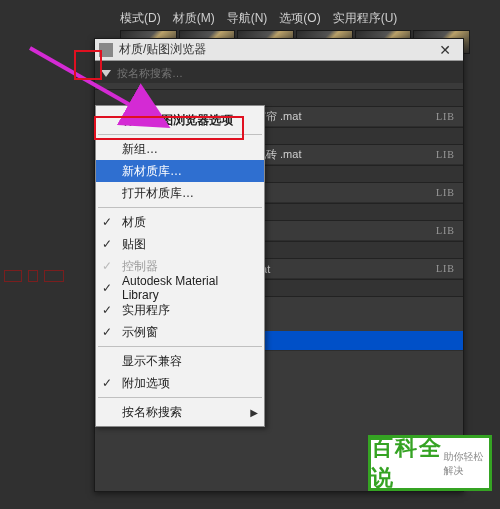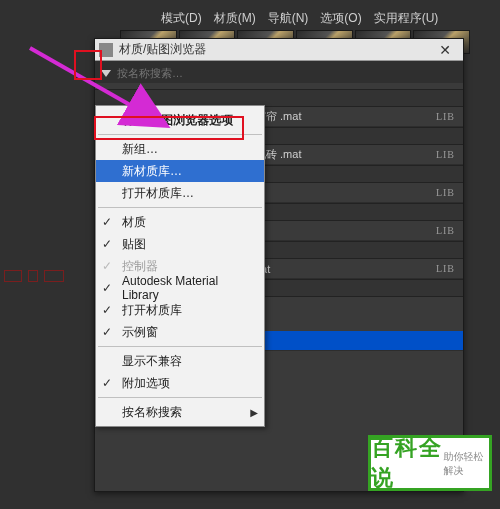--- a/index.html
+++ b/index.html
@@ -1,19 +1,19 @@
 <!DOCTYPE html>
 <html><head>
 <meta charset="utf-8">
 <style>
   * { box-sizing: border-box; margin: 0; padding: 0; font-family: "Microsoft YaHei", Arial, sans-serif; }
   body { width: 500px; height: 509px; background: #303030; overflow: hidden; position: relative; }
 
   
-  .menubar { position: absolute; left: 120px; top: 6px; height: 24px; display: flex; gap: 12px; align-items: center; color: #cfcfcf; font-size: 12px; margin-left: 41px; }
+  .menubar { position: absolute; left: 120px; top: 6px; height: 24px; display: flex; gap: 12px; align-items: center; color: #cfcfcf; font-size: 12px; }
   .menubar span { cursor: default; }
 
   
   .thumbstrip { position: absolute; left: 120px; top: 30px; width: 350px; height: 24px; display: flex; gap: 2px; }
   .thumb { flex: 1; background: linear-gradient(135deg,#2b2b2b 0%, #555 45%, #bca36a 55%, #2b2b2b 100%); border:1px solid #1a1a1a; }
 
   
   .browser { position: absolute; left: 94px; top: 38px; width: 370px; height: 454px; background: #ec4899; border: 1px solid #1a1a1a; box-shadow: 0 2px 6px rgba(0,0,0,.5); }
   .titlebar { height: 22px; background: #e6e6e6; display: flex; align-items: center; padding: 0 4px; border-bottom: 1px solid #999; }
   .titlebar .ticon { width: 14px; height: 14px; background:#888; margin-right:6px; }
@@ -138,21 +138,21 @@
       <div class="cm-item disabled">
         <span class="cm-check" style="color:#bbb;">✓</span>
         <span>控制器</span>
       </div>
       <div class="cm-item">
         <span class="cm-check">✓</span>
         <span>Autodesk Material Library</span>
       </div>
       <div class="cm-item">
         <span class="cm-check">✓</span>
-        <span>打开材质库</span>
+        <span>实用程序</span>
       </div>
       <div class="cm-item">
         <span class="cm-check">✓</span>
         <span>示例窗</span>
       </div>
       <div class="cm-sep"></div>
       <div class="cm-item">显示不兼容</div>
       <div class="cm-item">
         <span class="cm-check">✓</span>
         <span>附加选项</span>

